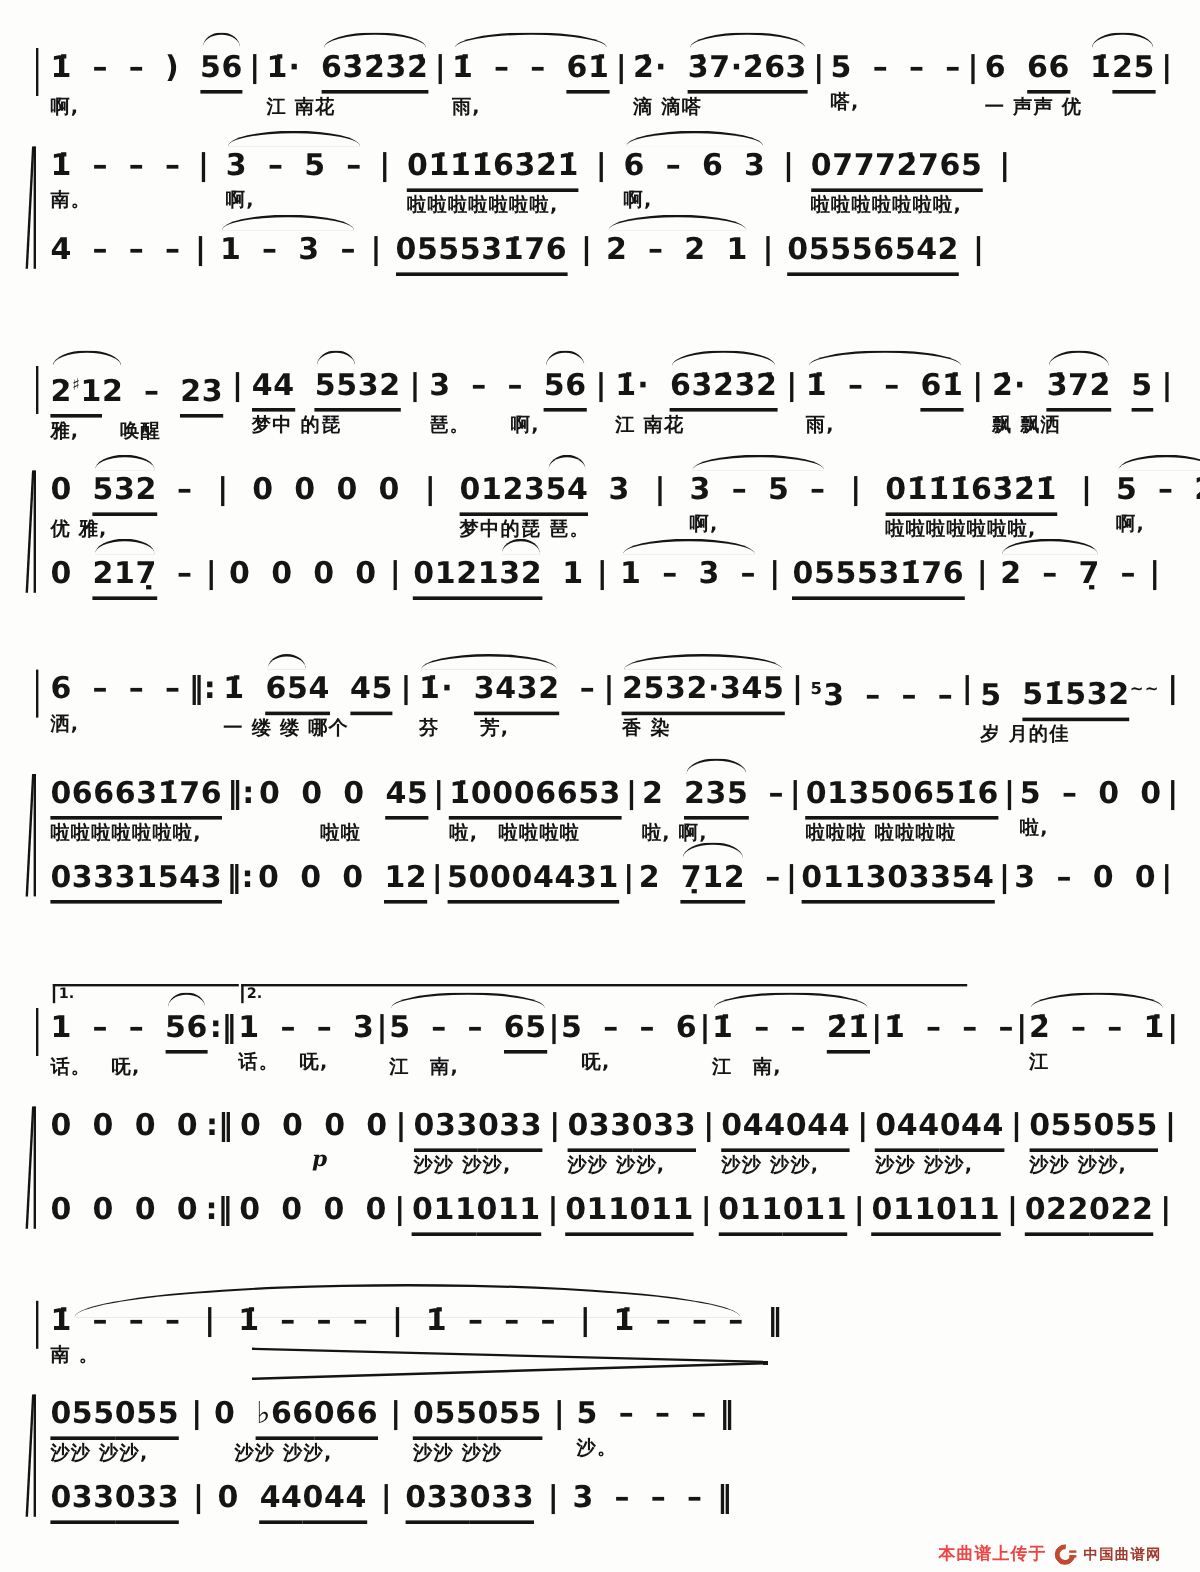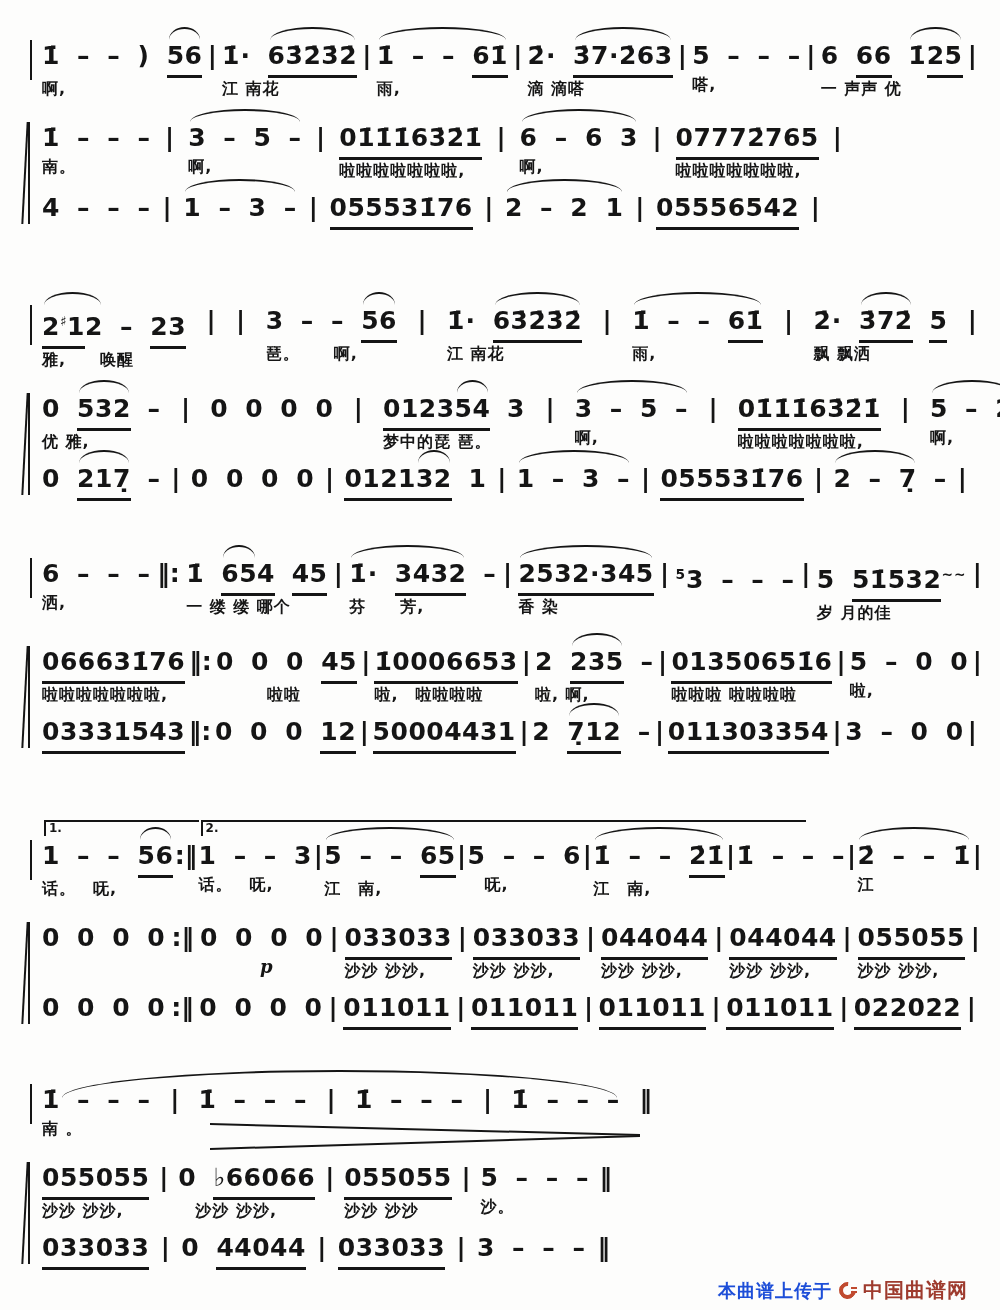--- a/index.html
+++ b/index.html
@@ -26,22 +26,22 @@
   .volta{position:absolute;top:-18px;left:2px;height:14px;border-top:2px solid #151515;border-left:2px solid #151515;
      font-size:12px;font-weight:700;line-height:13px;padding-left:3px;width:150px;}
   .volta-long{width:600px;}
   .has-volta{padding-top:20px;}
   .has-volta::before{top:22px;}
   .dyn{font-family:"DejaVu Serif",serif;font-style:italic;font-weight:700;font-size:18px;margin-left:60px;}
   .long-slur{position:absolute;left:62px;top:-12px;width:555px;height:26px;
      border-top:2px solid #151515;border-radius:50% 50% 0 0 / 100% 100% 0 0;pointer-events:none;}
   .hairpin{position:absolute;left:210px;top:40px;width:430px;height:28px;pointer-events:none;}
   .wm{position:absolute;right:32px;bottom:6px;display:flex;align-items:center;gap:7px;font-weight:700;}
-  .wm-prefix{font-size:18px;color:#1d4ed8;letter-spacing:1px;}
-  .wm-site{font-size:20px;letter-spacing:1px;font-family:Liberation Mono, monospace;}
+  .wm-prefix{font-size:14px;color:#ef4444;letter-spacing:1px;}
+  .wm-site{font-size:12px;letter-spacing:1px;font-family:Liberation Mono, monospace;}
   .wm-logo{position:relative;width:17px;height:17px;display:inline-block;}
   .wm-logo::before{content:"";position:absolute;inset:0;border:4px solid #c04a2f;border-radius:50%;
      border-right-color:transparent;transform:rotate(-40deg);}
   .wm-logo::after{content:"";position:absolute;right:-1px;top:5px;width:6px;height:2px;background:#c04a2f;
      box-shadow:0 4px 0 #c04a2f;}
 </style>
 </head>
 <body>
 
 <div class="page">
@@ -138,20 +138,24 @@
         </div>
       </div>
       <div class="system" style="top: 303px;">
         <div class="voice v-melody">
           <div class="row" style="width: 935px;">
             <span class="measure">
               <span class="notes"><span class="slur"><span class="beam">2<sup>♯</sup>1</span>2</span> – <span class="beam">23</span></span>
               <span class="lyr">雅,  唤醒</span>
             </span>
             <span class="bar">|</span>
+            <span class="measure">
+              <span class="notes"><span class="beam">44</span> <span class="beam"><span class="slur">55</span>32</span></span>
+              <span class="lyr">梦中 的琵</span>
+            </span>
             <span class="bar">|</span>
             <span class="measure">
               <span class="notes">3 – – <span class="slur"><span class="beam">56</span></span></span>
               <span class="lyr">琶。  啊,</span>
             </span>
             <span class="bar">|</span>
             <span class="measure">
               <span class="notes">1̇· <span class="slur"><span class="beam">63̇2̇3̇2̇</span></span></span>
               <span class="lyr">江 南花</span>
             </span>

